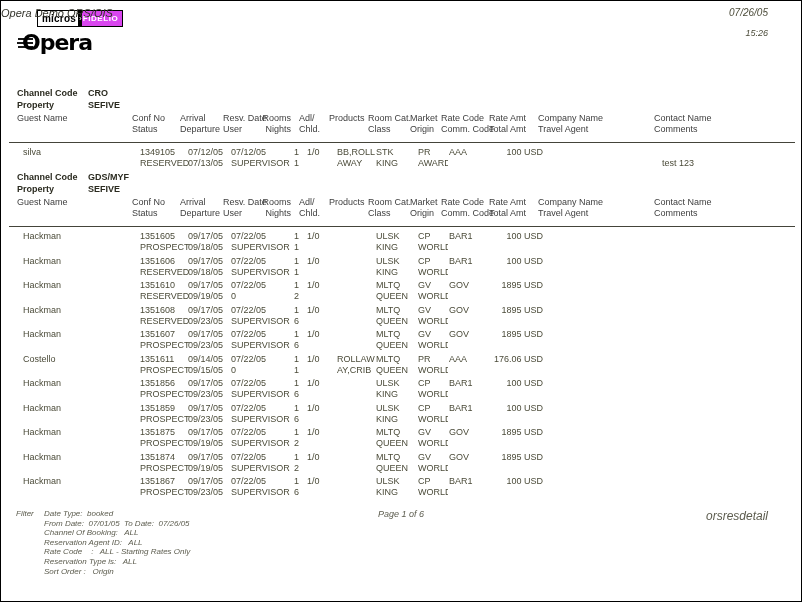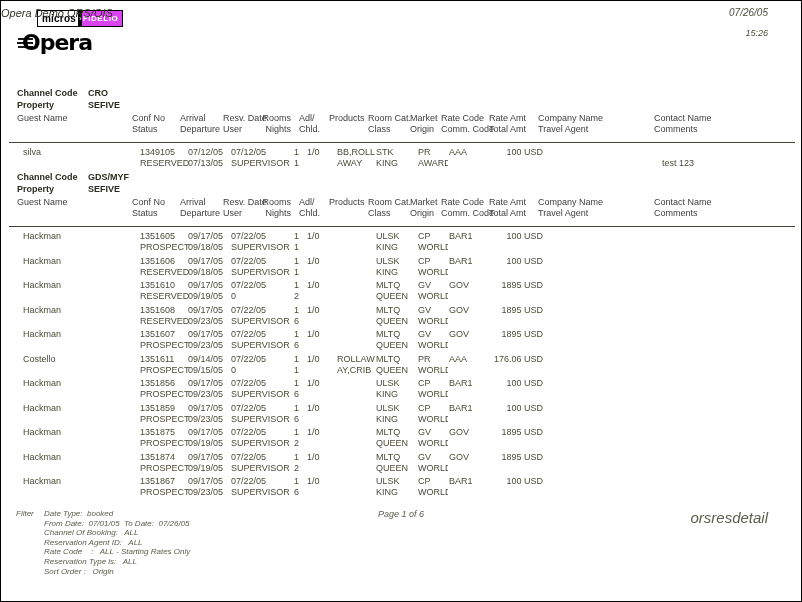--- a/index.html
+++ b/index.html
@@ -49,21 +49,21 @@
   .x-amt-h{left:488px;width:60px;}
   .x-amt-d{left:460px;width:74px;text-align:right;}
   .x-comp{left:537px;width:112px;}
   .x-cont{left:653px;width:140px;}
   
   .footer{position:absolute;left:0;right:0;top:505px;height:90px;font-style:italic;color:#5c5c4e;}
   .filter-label{position:absolute;left:15px;top:3px;font-size:8px;}
   .filter-lines{position:absolute;left:43px;top:3px;font-size:8px;}
   .filter-lines div{height:9.6px;line-height:9.6px;white-space:pre;}
   .page-num{position:absolute;left:0;right:0;top:3px;text-align:center;font-size:9px;}
-  .report-id{position:absolute;right:33px;top:3px;font-size:15px;}
+  .report-id{position:absolute;right:33px;top:3px;font-size:12px;}
 </style>
 </head>
 <body>
 
 <div class="page">
 
   <div class="mf-logo">
     <span class="mf-micros">micros</span>
     <span class="mf-arrow">›</span>
     <span class="mf-fidelio">FIDELIO</span>

